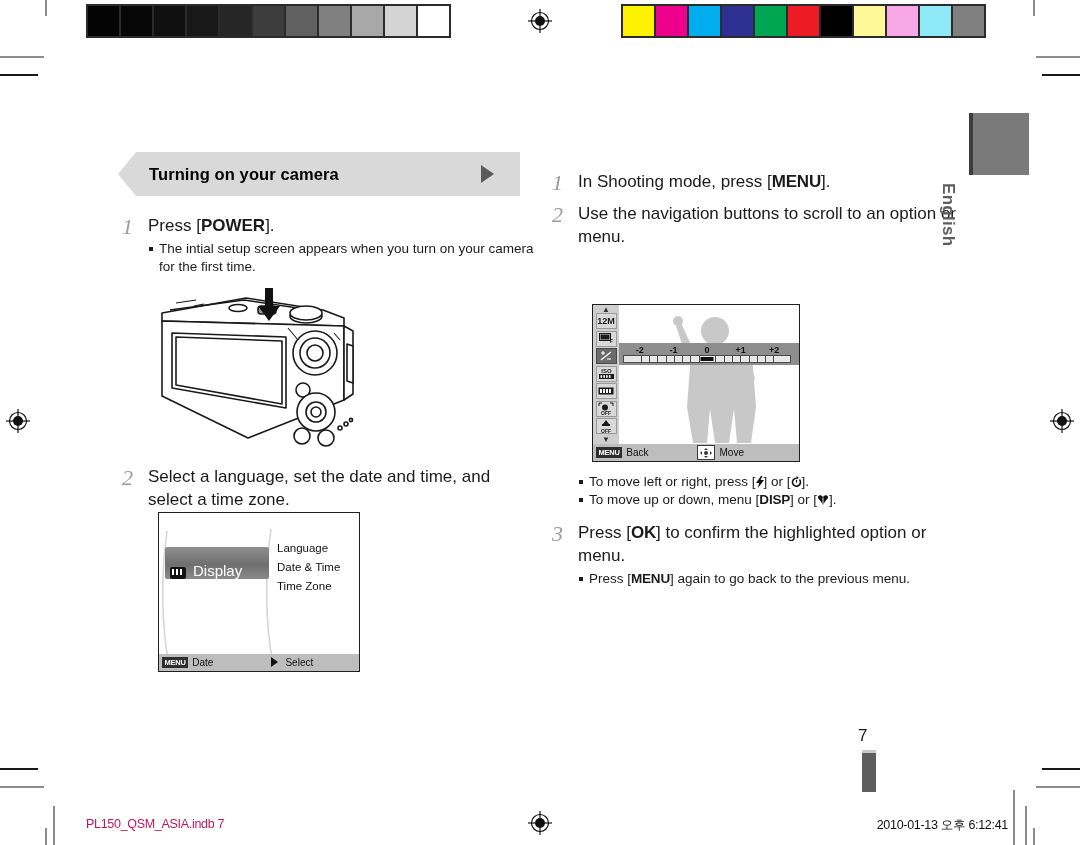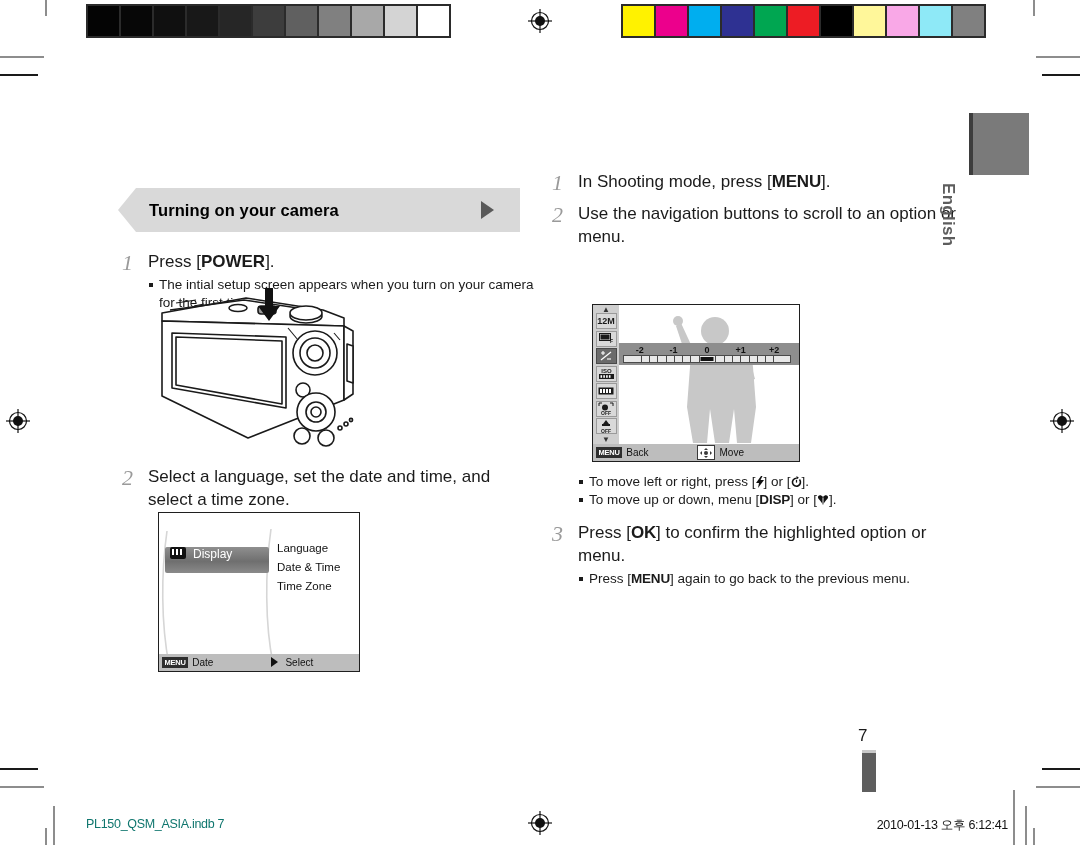--- a/index.html
+++ b/index.html
@@ -56,21 +56,21 @@
   .reg svg { display: block; }
 
   
   .crop {
     position: absolute;
     background: #1a1a1a;
   }
   .crop.gray { background: #8d8d8d; }
 
   .column { position: absolute; }
-  .col-left  { left: 118px; top: 152px; width: 420px; margin-top: 36px; }
+  .col-left  { left: 118px; top: 152px; width: 420px; }
   .col-right { left: 548px; top: 152px; width: 420px; }
 
   
   .banner {
     position: relative;
     height: 44px;
     background: #d9d9d9;
     display: flex;
     align-items: center;
     color: #000;
@@ -190,27 +190,27 @@
     letter-spacing: -0.2px;
     line-height: 1;
   }
   .lcd-footer .lbl { font-size: 10px; }
 
   .sel-row {
     position: absolute;
     left: 6px;
     top: 34px;
     width: 104px;
-    height: 26px;
+    height: 32px;
     background: linear-gradient(to bottom, #8f8f8f, #6f6f6f 55%, #8a8a8a);
     border-radius: 2px;
     display: flex;
-    align-items: flex-start;
+    align-items: flex-end;
     color: #fff;
-    font-size: 12px;
+    font-size: 15px;
   }
   .disp-icon {
     width: 16px; height: 12px;
     background: #111;
     border-radius: 2px;
     margin-left: 5px;
     margin-right: 7px;
     position: relative;
     flex: 0 0 16px;
   }
@@ -370,21 +370,21 @@
     border-top: 3px solid #c9c9c9;
     box-sizing: border-box;
   }
 
   
   .footer-left {
     position: absolute;
     left: 86px;
     top: 817px;
     font-size: 12.5px;
-    color: #0f766e;
+    color: #be185d;
     letter-spacing: -0.3px;
   }
   .footer-right {
     position: absolute;
     right: 72px;
     top: 817px;
     font-size: 12.5px;
     color: #111;
     letter-spacing: -0.3px;
     text-align: right;

